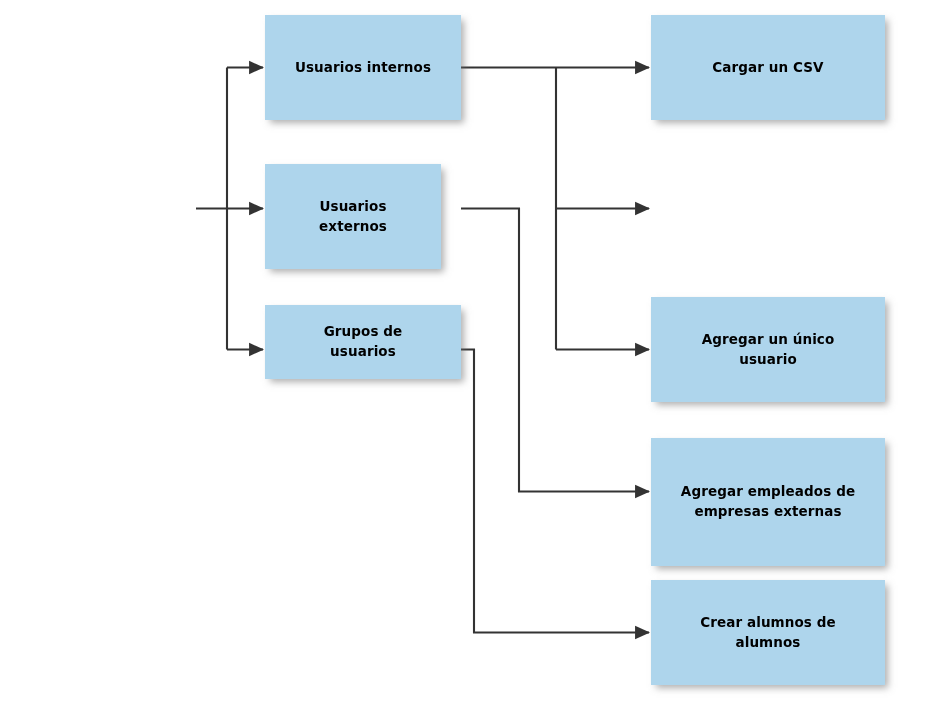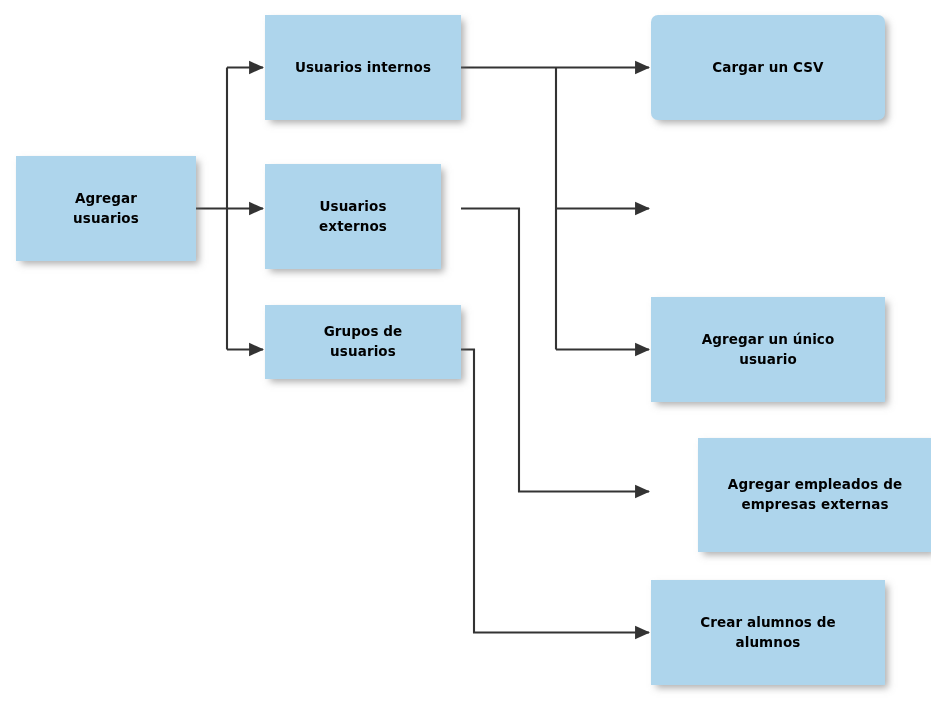--- a/index.html
+++ b/index.html
@@ -71,46 +71,43 @@
       <path d="M 556 67.5 L 556 349.5"></path>
       <path d="M 556 208.5 L 649 208.5" marker-end="url(#arrow)"></path>
       <path d="M 556 349.5 L 649 349.5" marker-end="url(#arrow)"></path>
 
       <path d="M 461 208.5 L 519 208.5 L 519 491.5 L 649 491.5" marker-end="url(#arrow)"></path>
 
       <path d="M 461 349.5 L 474 349.5 L 474 632.5 L 649 632.5" marker-end="url(#arrow)"></path>
     </g>
   </svg>
 
-  <div class="node" style="left:16px; top:156px; width:180px; height:105px;">
-    <span class="label">Agregar usuarios</span>
-  </div>
 
   <div class="node" style="left:265px; top:15px; width:196px; height:105px;">
     <span class="label">Usuarios internos</span>
   </div>
 
   <div class="node" style="left:265px; top:164px; width:176px; height:105px;align-items:center;">
     <span class="label">Usuarios externos</span>
   </div>
 
   <div class="node" style="left:265px; top:297px; width:196px; height:74px;margin-top:8px;">
     <span class="label">Grupos de usuarios</span>
   </div>
 
-  <div class="node" style="left:651px; top:15px; width:234px; height:105px;border-radius:7px;">
+  <div class="node" style="left:651px; top:15px; width:234px; height:105px;">
     <span class="label">Cargar un CSV</span>
   </div>
 
 
   <div class="node" style="left:651px; top:297px; width:234px; height:105px;text-align:center;">
     <span class="label">Agregar un único usuario</span>
   </div>
 
-  <div class="node" style="left:651px; top:438px; width:234px; height:114px;margin-left:47px;">
+  <div class="node" style="left:651px; top:438px; width:234px; height:128px;">
     <span class="label">Agregar empleados de
 empresas externas</span>
   </div>
 
   <div class="node" style="left:651px; top:580px; width:234px; height:105px;">
     <span class="label">Crear alumnos de alumnos</span>
   </div>
 
 </div>
 

